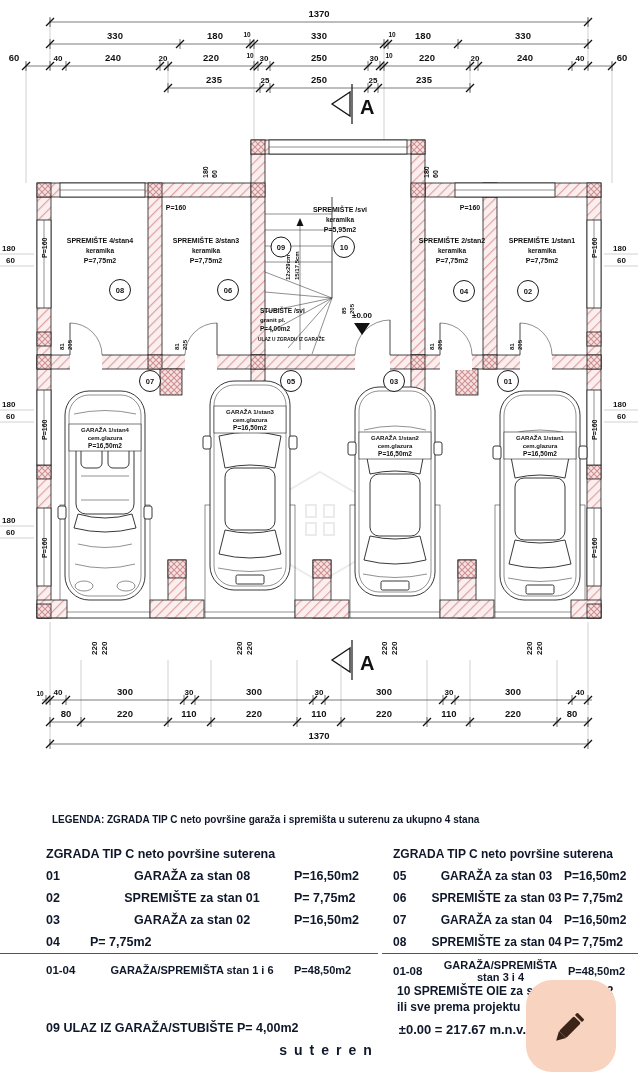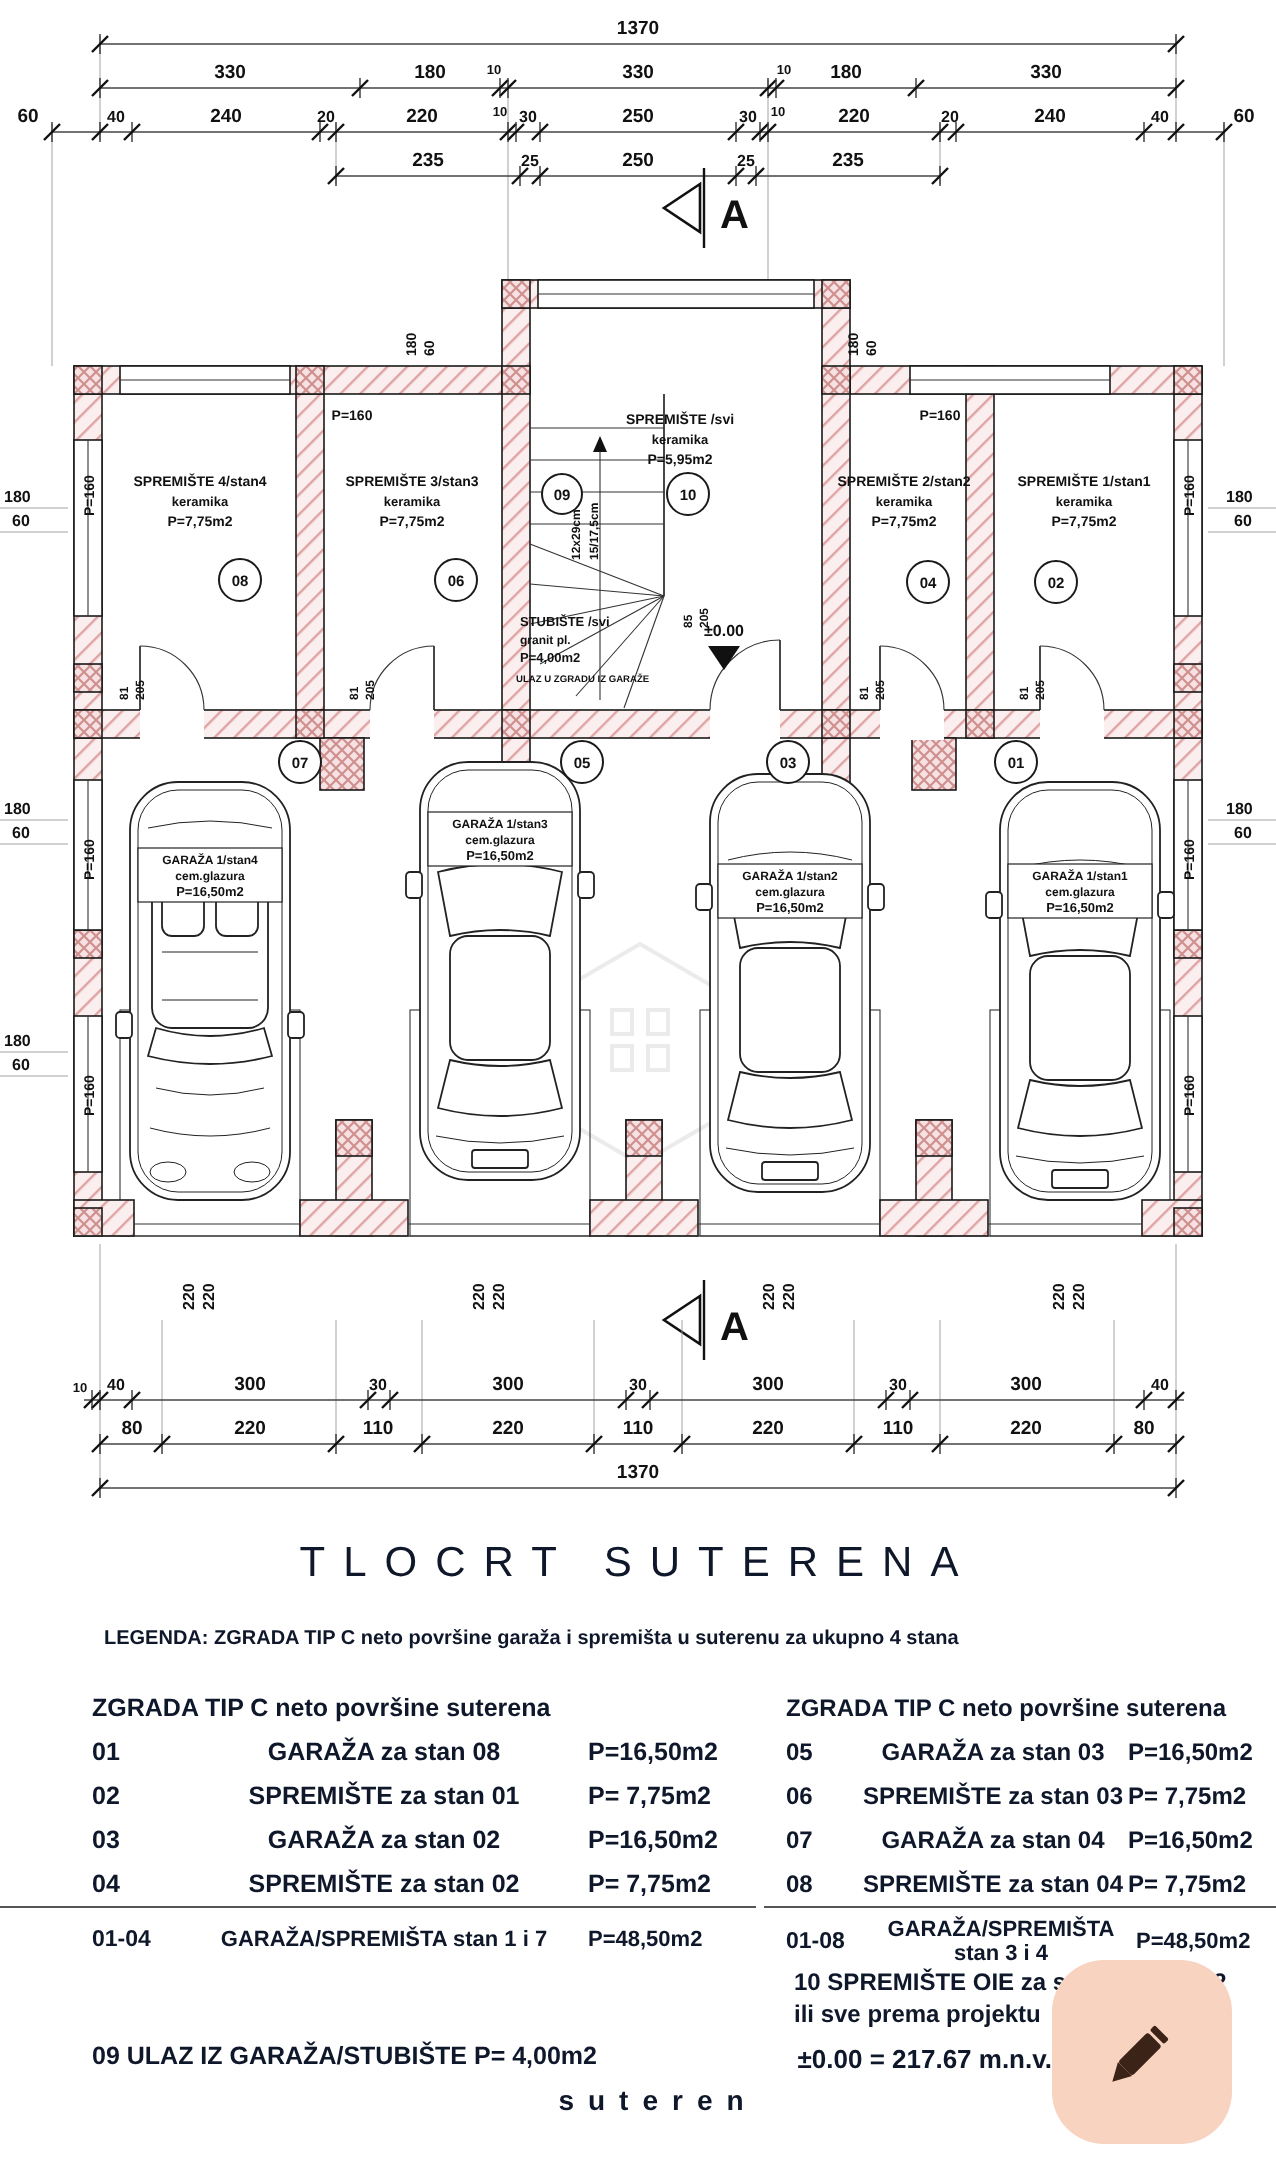--- a/index.html
+++ b/index.html
@@ -548,21 +548,20 @@
     <text class="t9 dc" x="572" y="717">80</text>
 
     <line class="dl" x1="50" y1="744" x2="588" y2="744"></line>
     <use href="#tick" x="50" y="744"></use>
         <use href="#tick" x="588" y="744"></use>
     <text class="t9 dc" x="319" y="739">1370</text>
   </g>
 </svg>
 
 
-<div class="pos title" style="top:770px;">TLOCRT SUTERENA</div>
 
 
 <div class="pos heading" style="left:52px;top:814px;">LEGENDA: ZGRADA TIP C neto površine garaža i spremišta u suterenu za ukupno 4 stana</div>
 
 
 <div class="pos tbl" style="left:46px;top:843px;width:330px;">
   <div class="trow hdr">
         <span>ZGRADA TIP C neto površine suterena</span>
       </div>
   <div class="trow">
@@ -575,29 +574,28 @@
     <span class="d">SPREMIŠTE za stan 01</span>
     <span class="a">P= 7,75m2</span>
   </div>
   <div class="trow">
     <span class="n">03</span>
     <span class="d">GARAŽA za stan 02</span>
     <span class="a">P=16,50m2</span>
   </div>
   <div class="trow">
     <span class="n">04</span>
-    <span class="d">SPREMIŠTE za stan 02</span>
     <span class="a">P= 7,75m2</span>
   </div>
 </div>
 <div class="rule" style="left:0;top:953px;width:378px;"></div>
 <div class="pos tbl" style="left:46px;top:959px;width:330px;">
   <div class="trow tot">
     <span class="n">01-04</span>
-    <span class="d">GARAŽA/SPREMIŠTA stan 1 i 7</span>
+    <span class="d">GARAŽA/SPREMIŠTA stan 1 i 6</span>
     <span class="a">P=48,50m2</span>
   </div>
 </div>
 <div class="pos entry" style="left:46px;top:990px;">09 ULAZ IZ GARAŽA/STUBIŠTE P= 4,00m2</div>
 
 
 <div class="pos tbl" style="left:393px;top:843px;width:245px;font-size:12px;">
   <div class="trow hdr">
         <span>ZGRADA TIP C neto površine suterena</span>
       </div>

